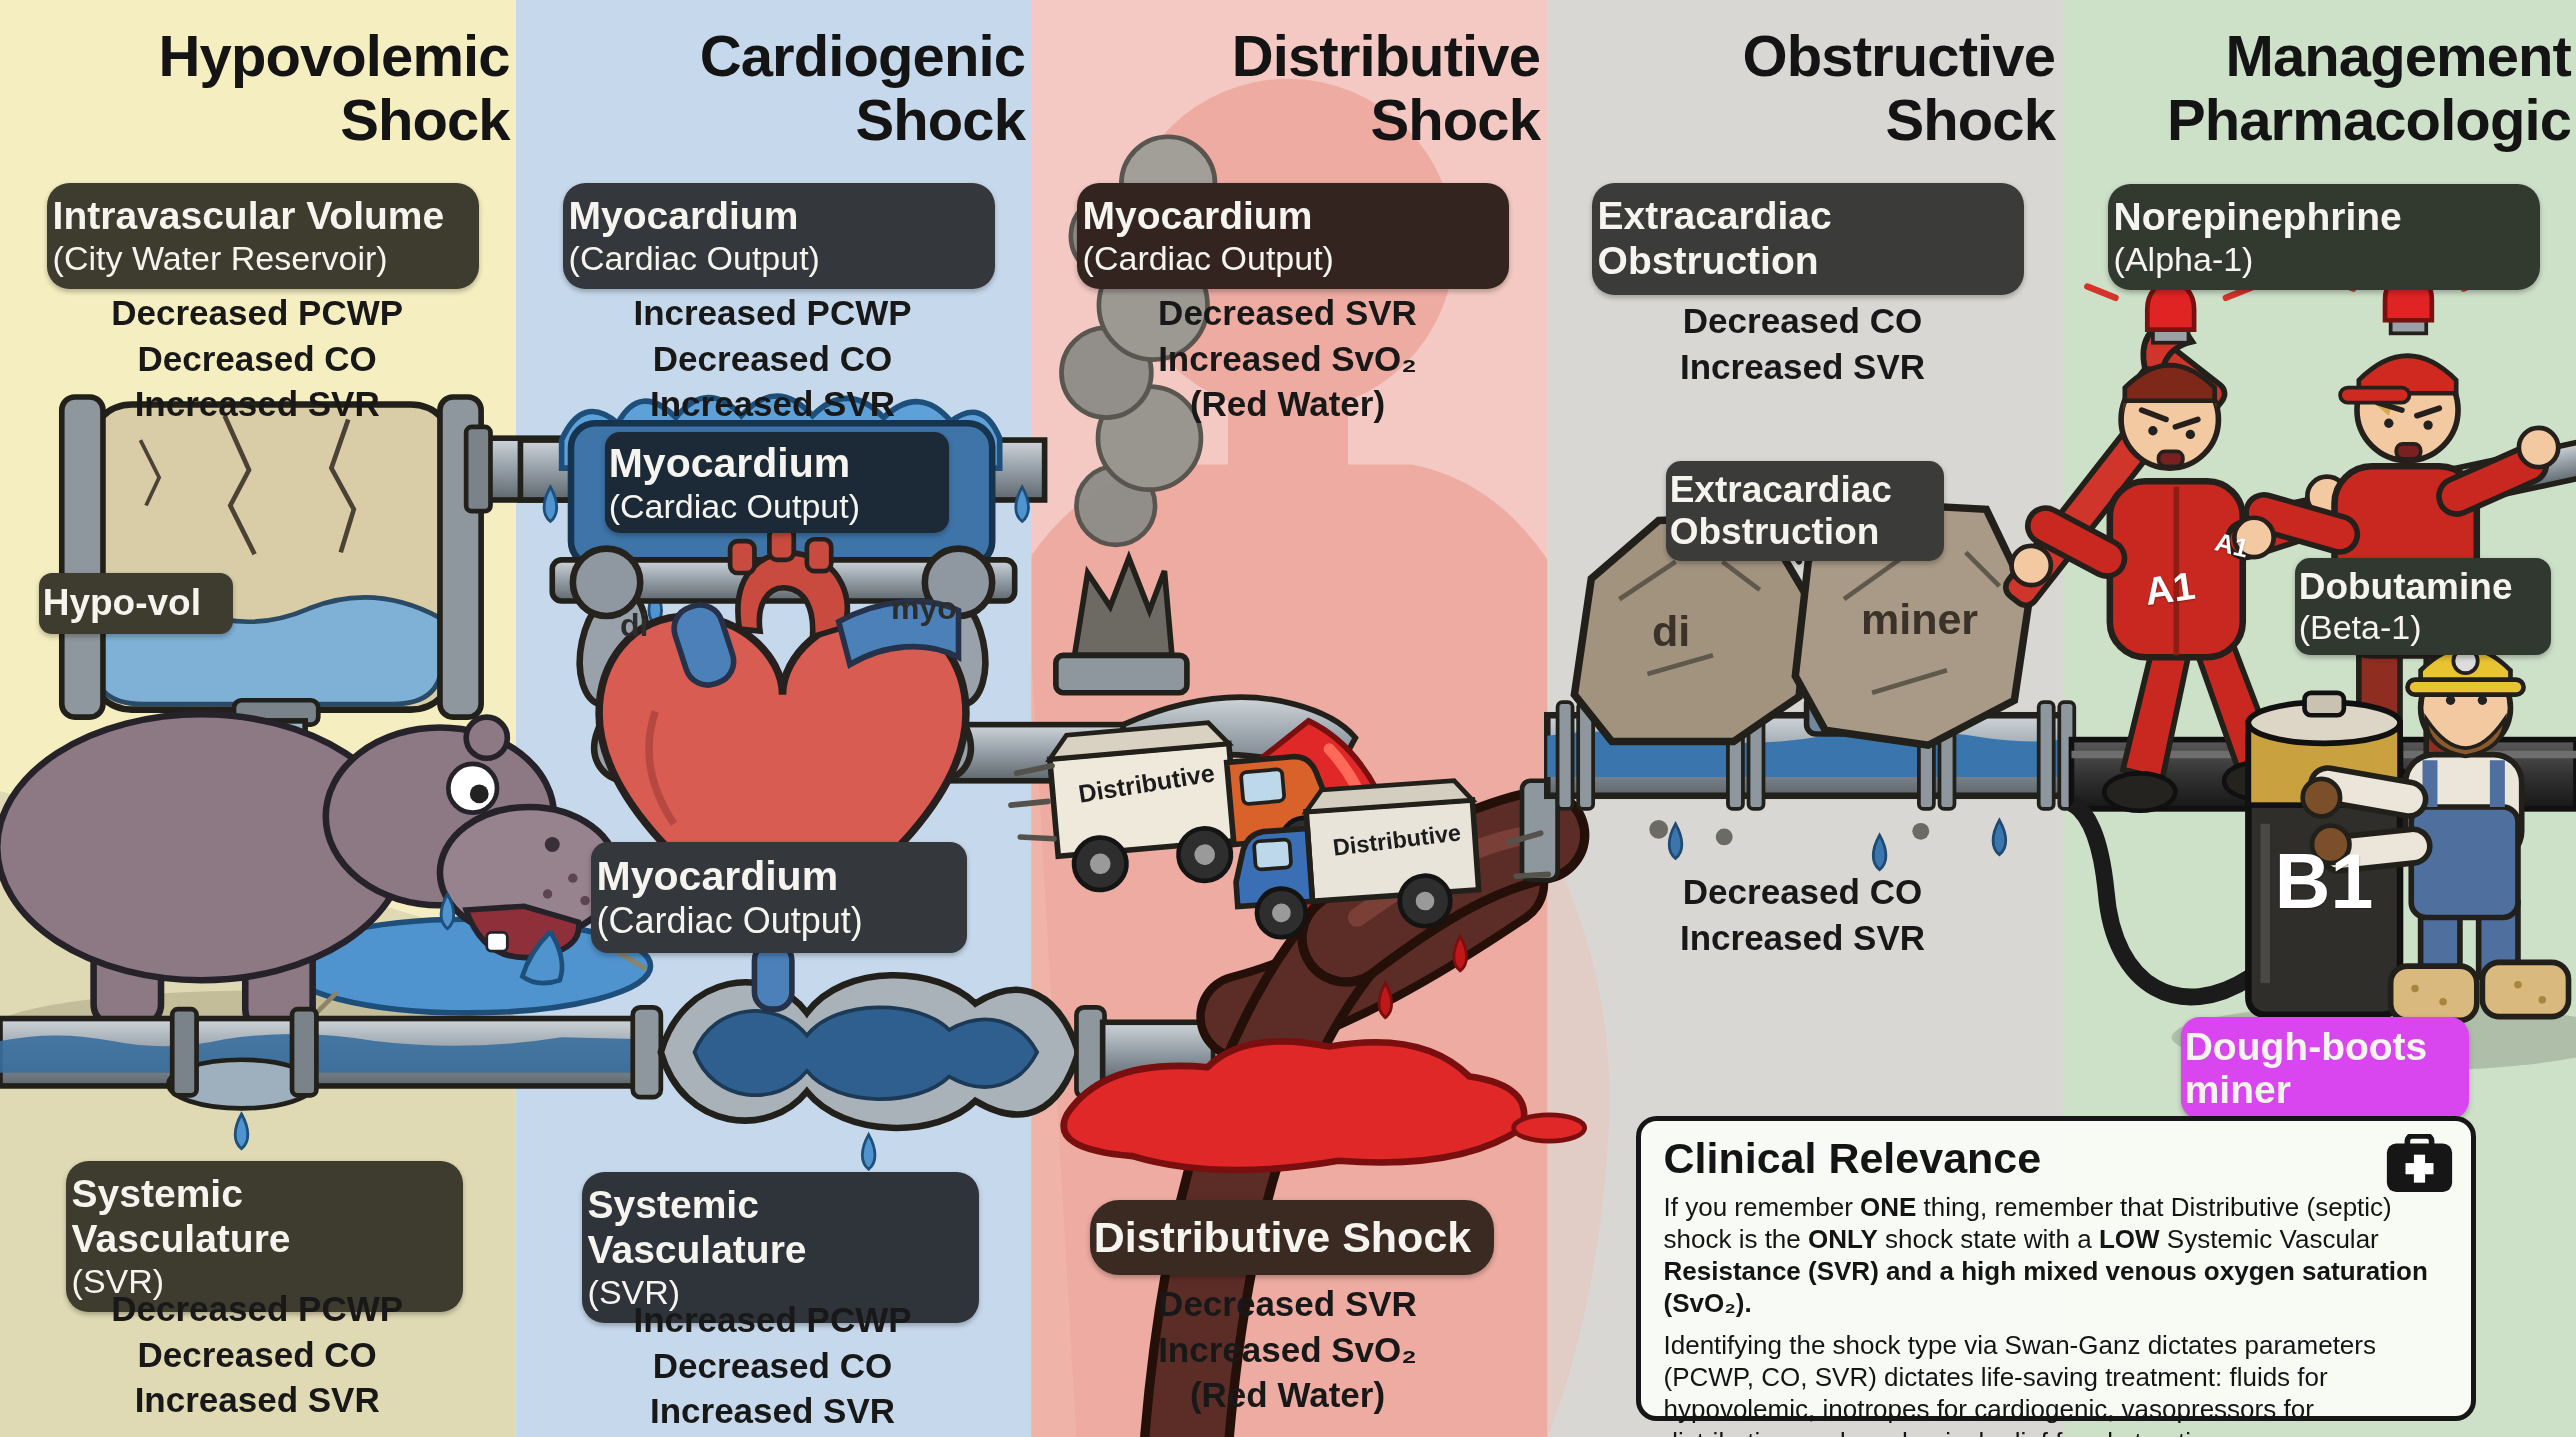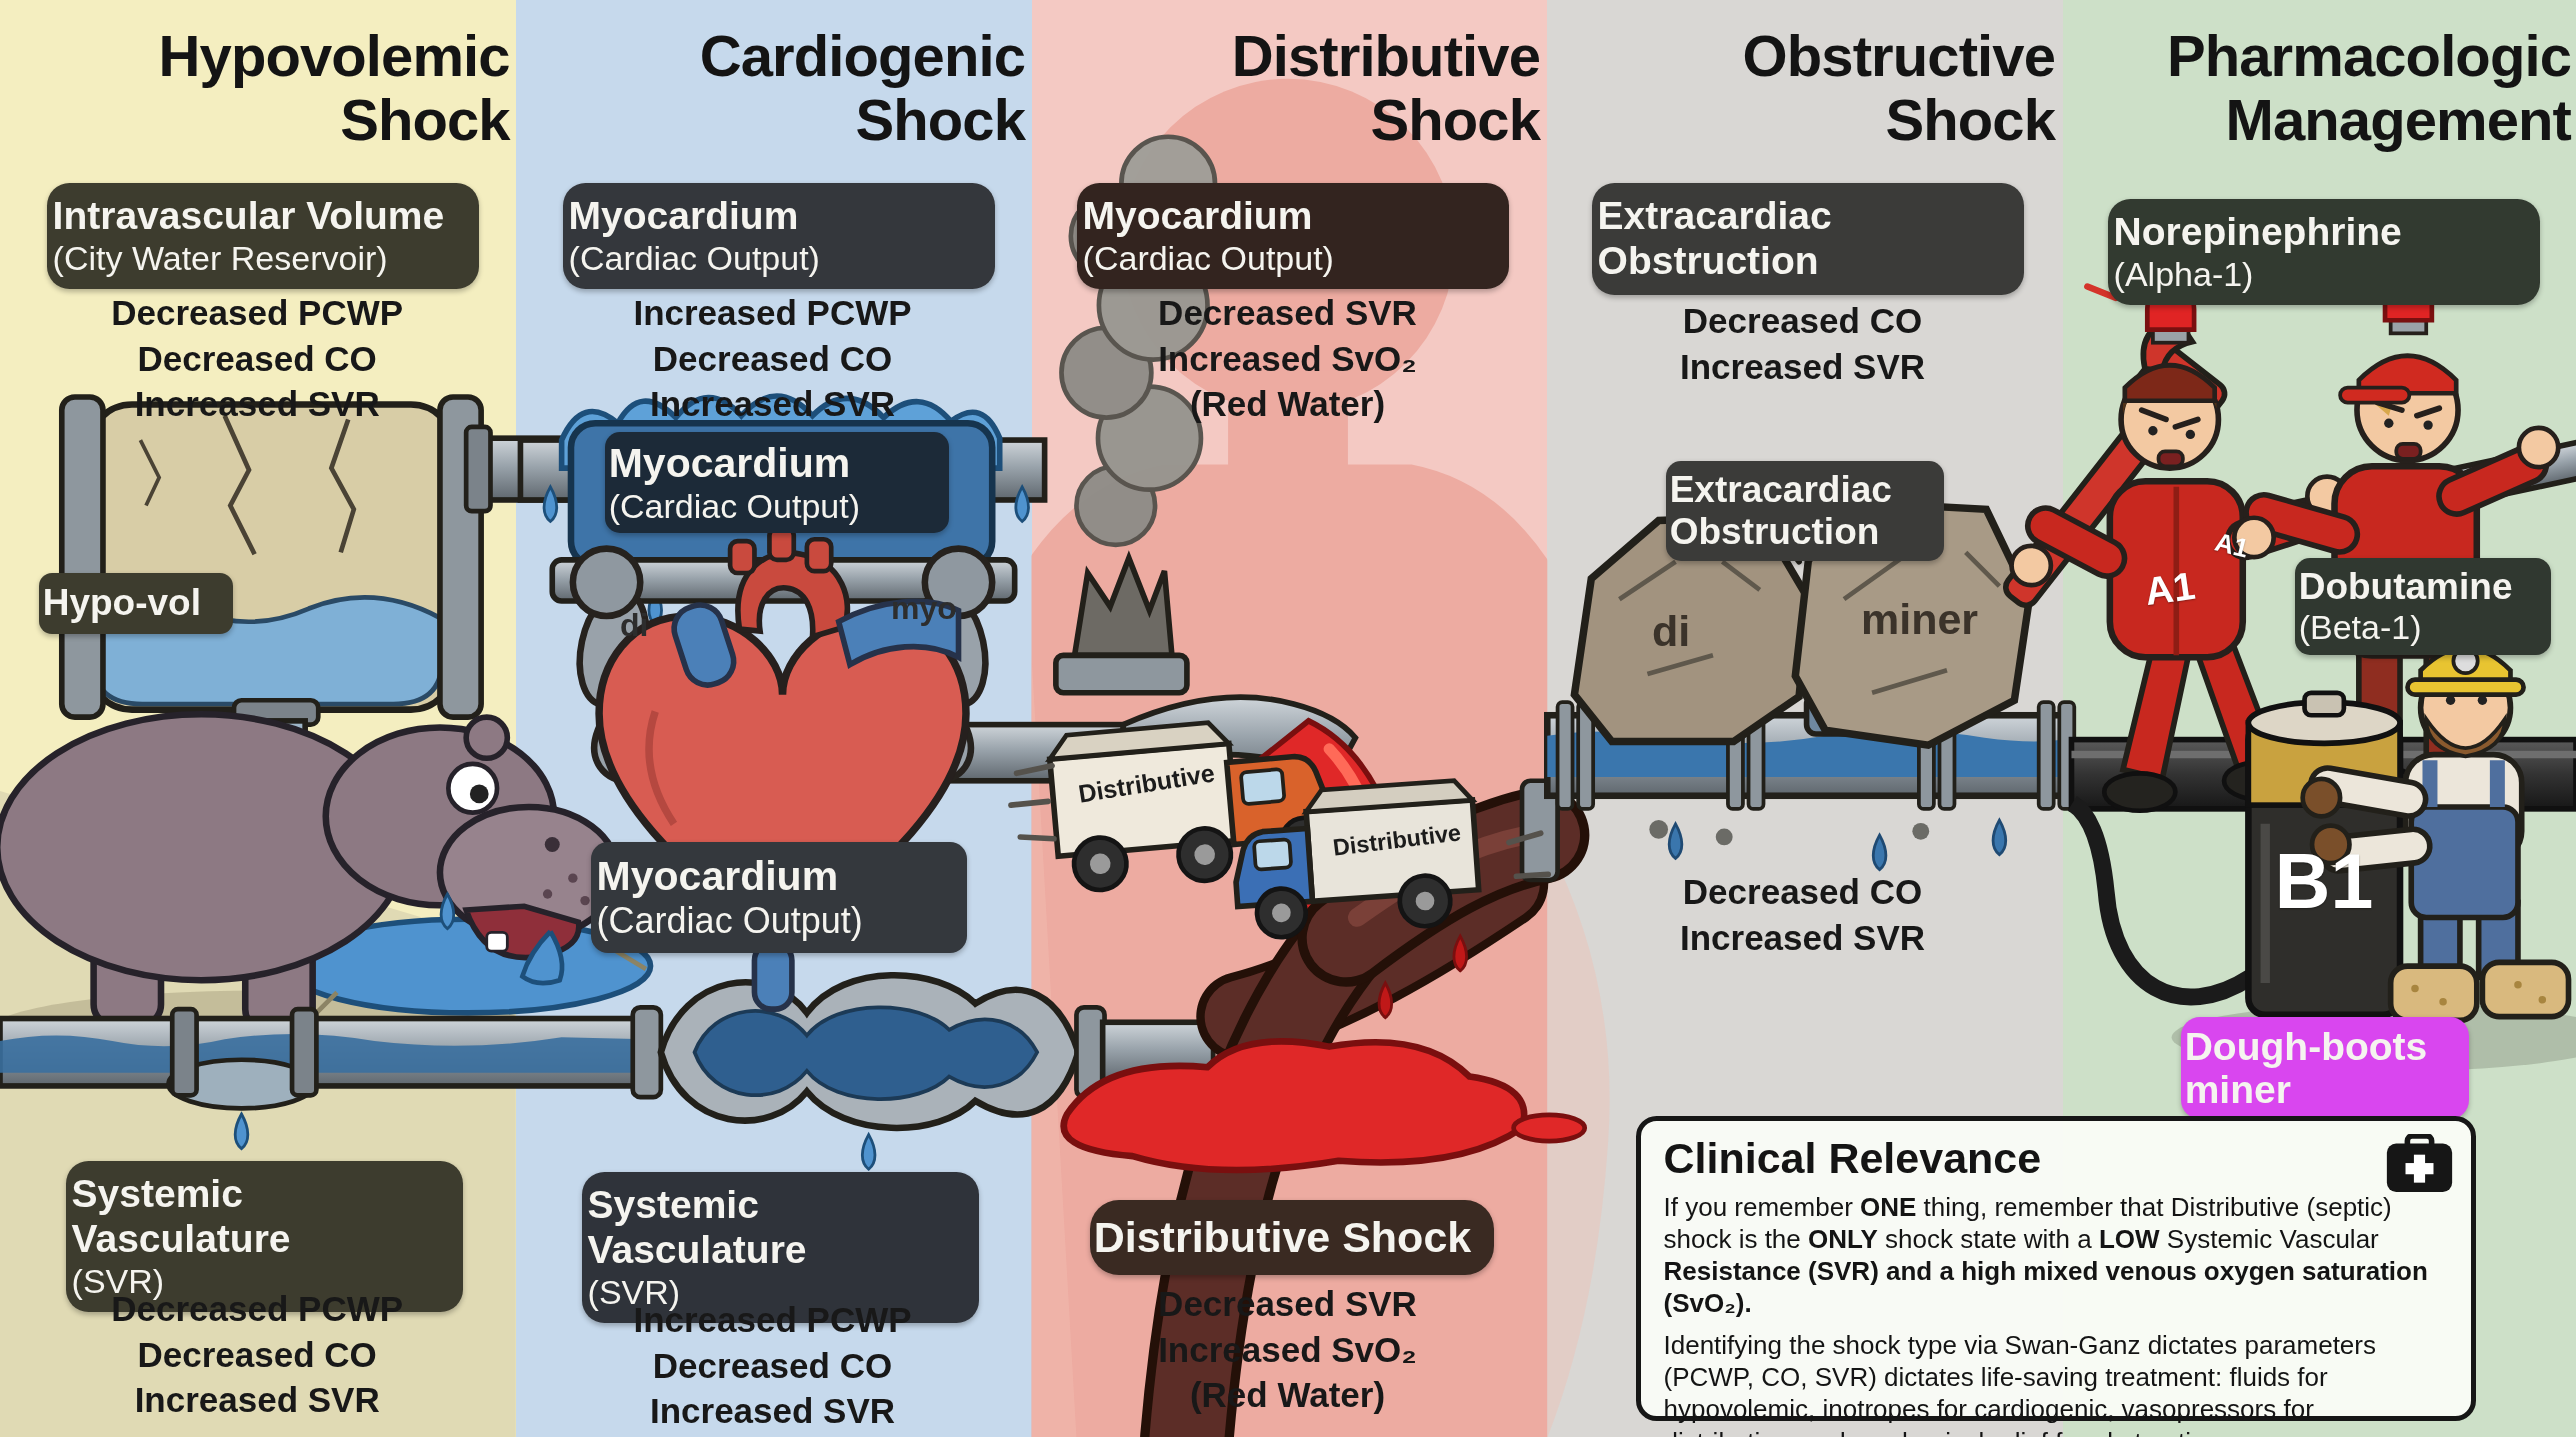--- a/index.html
+++ b/index.html
@@ -391,41 +391,41 @@
   </div>
   <div class="txt col-title" style="left:1035px;top:24px;">
     <div>Distributive</div>
       <div>Shock</div>
   </div>
   <div class="txt col-title" style="left:1550px;top:24px;">
     <div>Obstructive</div>
       <div>Shock</div>
   </div>
   <div class="txt col-title" style="left:2066px;top:24px;">
-    <div>Pharmacologic</div>
-      <div>Management</div>
+    <div>Management</div>
+      <div>Pharmacologic</div>
   </div>
 
   <div class="badge" style="left:47px;top:183px;width:421px;background:#3d3c2e;">
     <div class="l1">Intravascular Volume</div>
       <div class="l2">(City Water Reservoir)</div>
   </div>
   <div class="badge" style="left:563px;top:183px;width:421px;background:#34373c;">
     <div class="l1">Myocardium</div>
       <div class="l2">(Cardiac Output)</div>
   </div>
   <div class="badge" style="left:1077px;top:183px;width:421px;background:#33241f;">
     <div class="l1">Myocardium</div>
       <div class="l2">(Cardiac Output)</div>
   </div>
   <div class="badge" style="left:1592px;top:183px;width:421px;background:#3b3b39;">
     <div class="l1">Extracardiac</div>
       <div class="l1">Obstruction</div>
   </div>
-  <div class="badge" style="left:2108px;top:199px;width:421px;background:#323a30;">
+  <div class="badge" style="left:2108px;top:184px;width:421px;background:#323a30;">
     <div class="l1">Norepinephrine</div>
       <div class="l2">(Alpha-1)</div>
   </div>
 
   <div class="txt params" style="left:4.7px;top:290px;">
     <div>Decreased PCWP</div>
       <div>Decreased CO</div>
       <div>Increased SVR</div>
   </div>
   <div class="txt params" style="left:520px;top:290px;">

